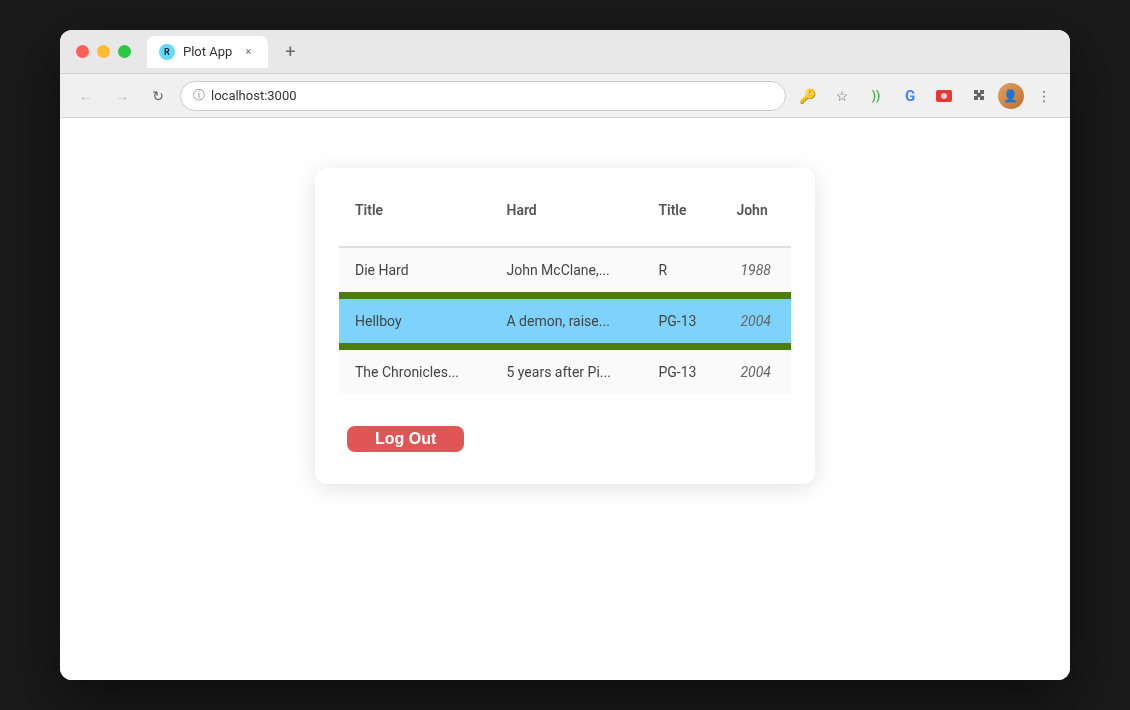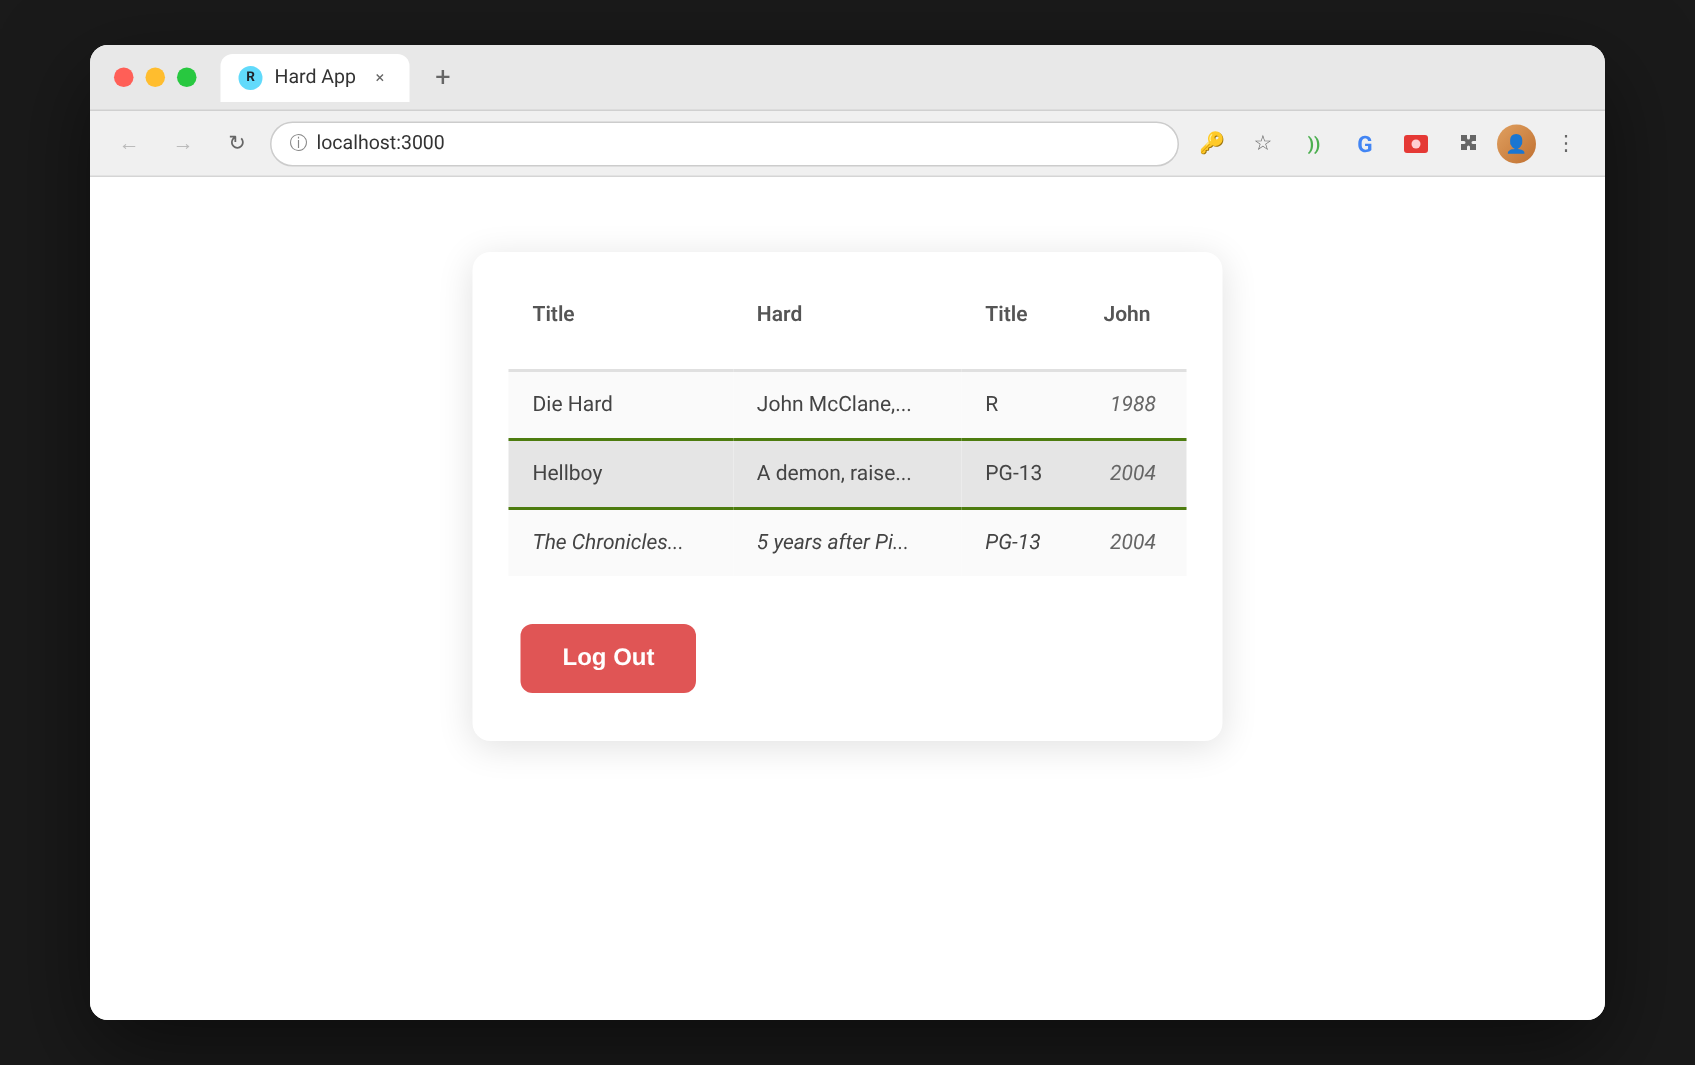--- a/index.html
+++ b/index.html
@@ -225,48 +225,47 @@
       padding: 10px 16px 28px 16px;
       font-size: 14px;
       font-weight: 600;
       color: #555;
     }
 
     td {
       padding: 14px 16px;
       font-size: 14px;
       color: #444;
-      border-bottom: 2px solid #4d7c0f;
+      border-bottom: 7px solid #4d7c0f;
     }
 
     tr:last-child td {
       border-bottom: none;
-      font-style: italic;
     }
 
     tbody tr {
-      background: #e5e5e5;
+      background: #7dd3fc;
     }
 
     tbody tr:nth-child(odd) {
       background: #fafafa;
     }
 
     .year-cell {
       font-style: italic;
       color: #666;
       text-align: center;
     }
 
     .logout-btn {
       background: #e05555;
       color: white;
       border: none;
       border-radius: 8px;
-      padding: 14px 28px;
+      padding: 4px 28px;
       font-size: 16px;
       font-weight: 600;
       cursor: pointer;
       margin-left: 8px;
     }
   </style>
 </head>
 <body>
 
 <div class="browser-window">
@@ -275,21 +274,21 @@
     <div class="traffic-lights">
       <div class="traffic-light close"></div>
       <div class="traffic-light minimize"></div>
       <div class="traffic-light maximize"></div>
     </div>
     <div class="tab-area">
       <div class="tab">
         <div class="tab-favicon">
           <span>R</span>
         </div>
-        <span>Hard App</span>
+        <span>Plot App</span>
         <span class="tab-close">×</span>
       </div>
       <div class="new-tab-btn">+</div>
     </div>
   </div>
 
   <div class="browser-toolbar">
     <div class="nav-btn disabled">←</div>
     <div class="nav-btn disabled">→</div>
     <div class="nav-btn">↻</div>

